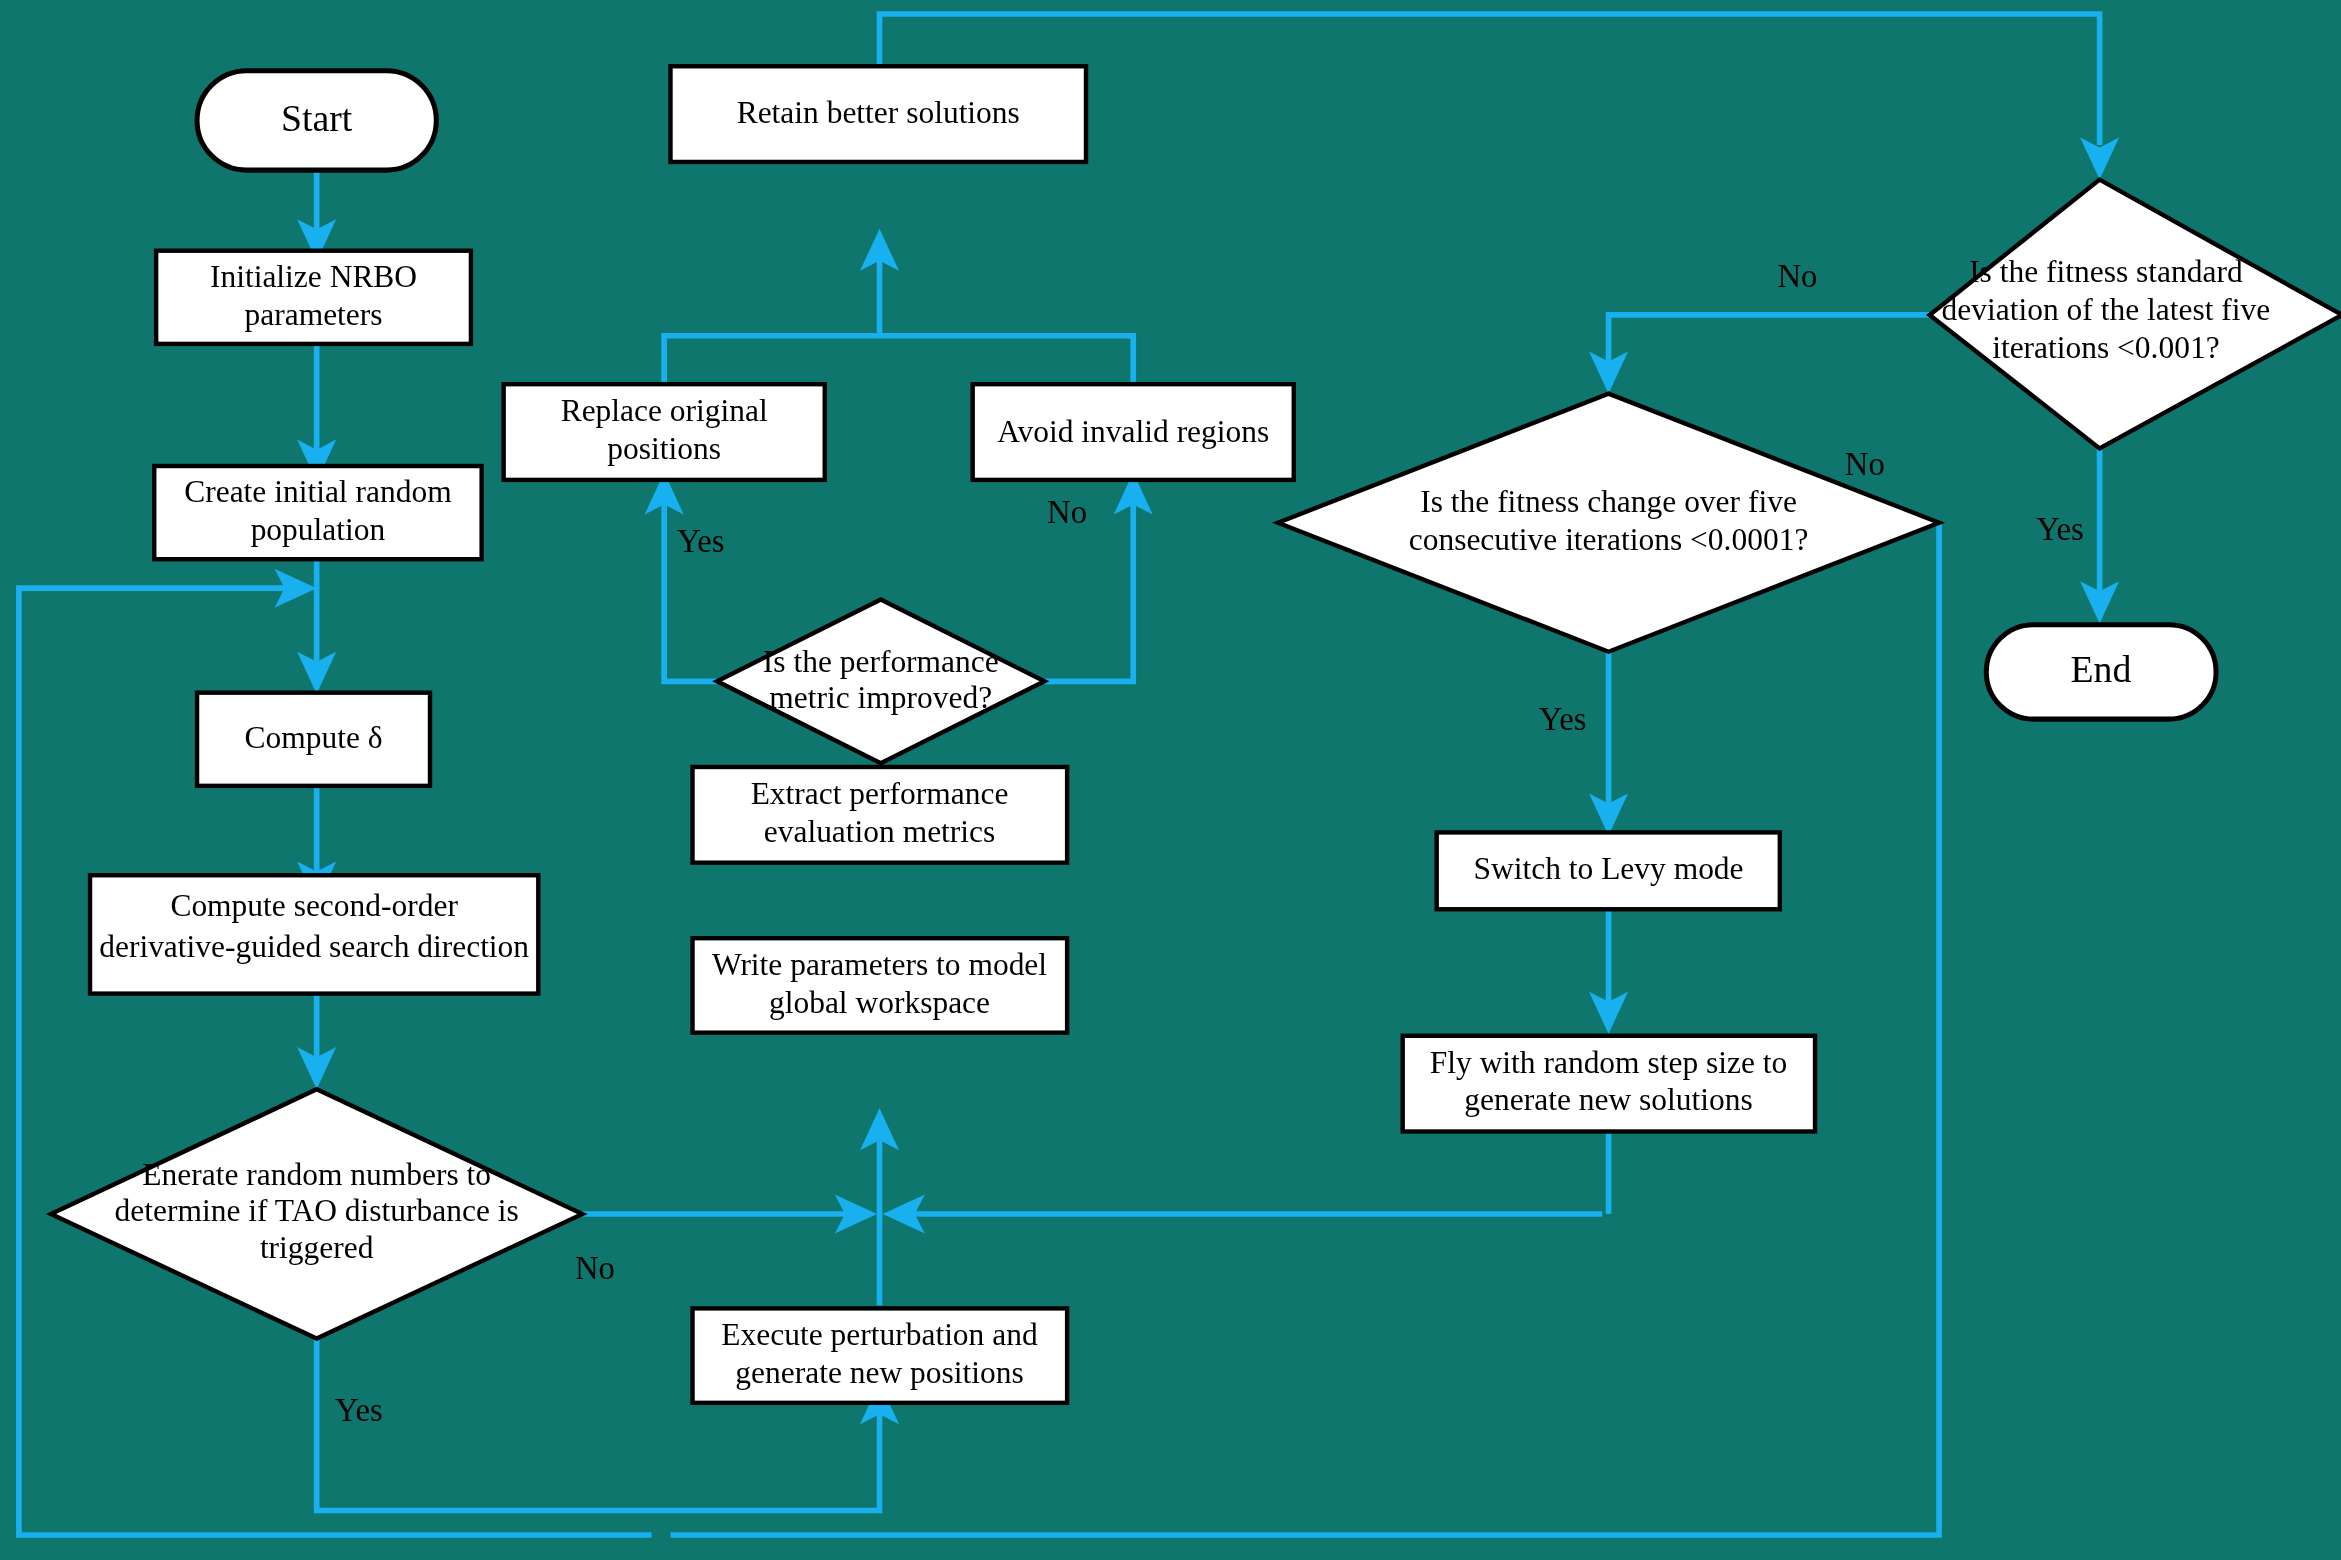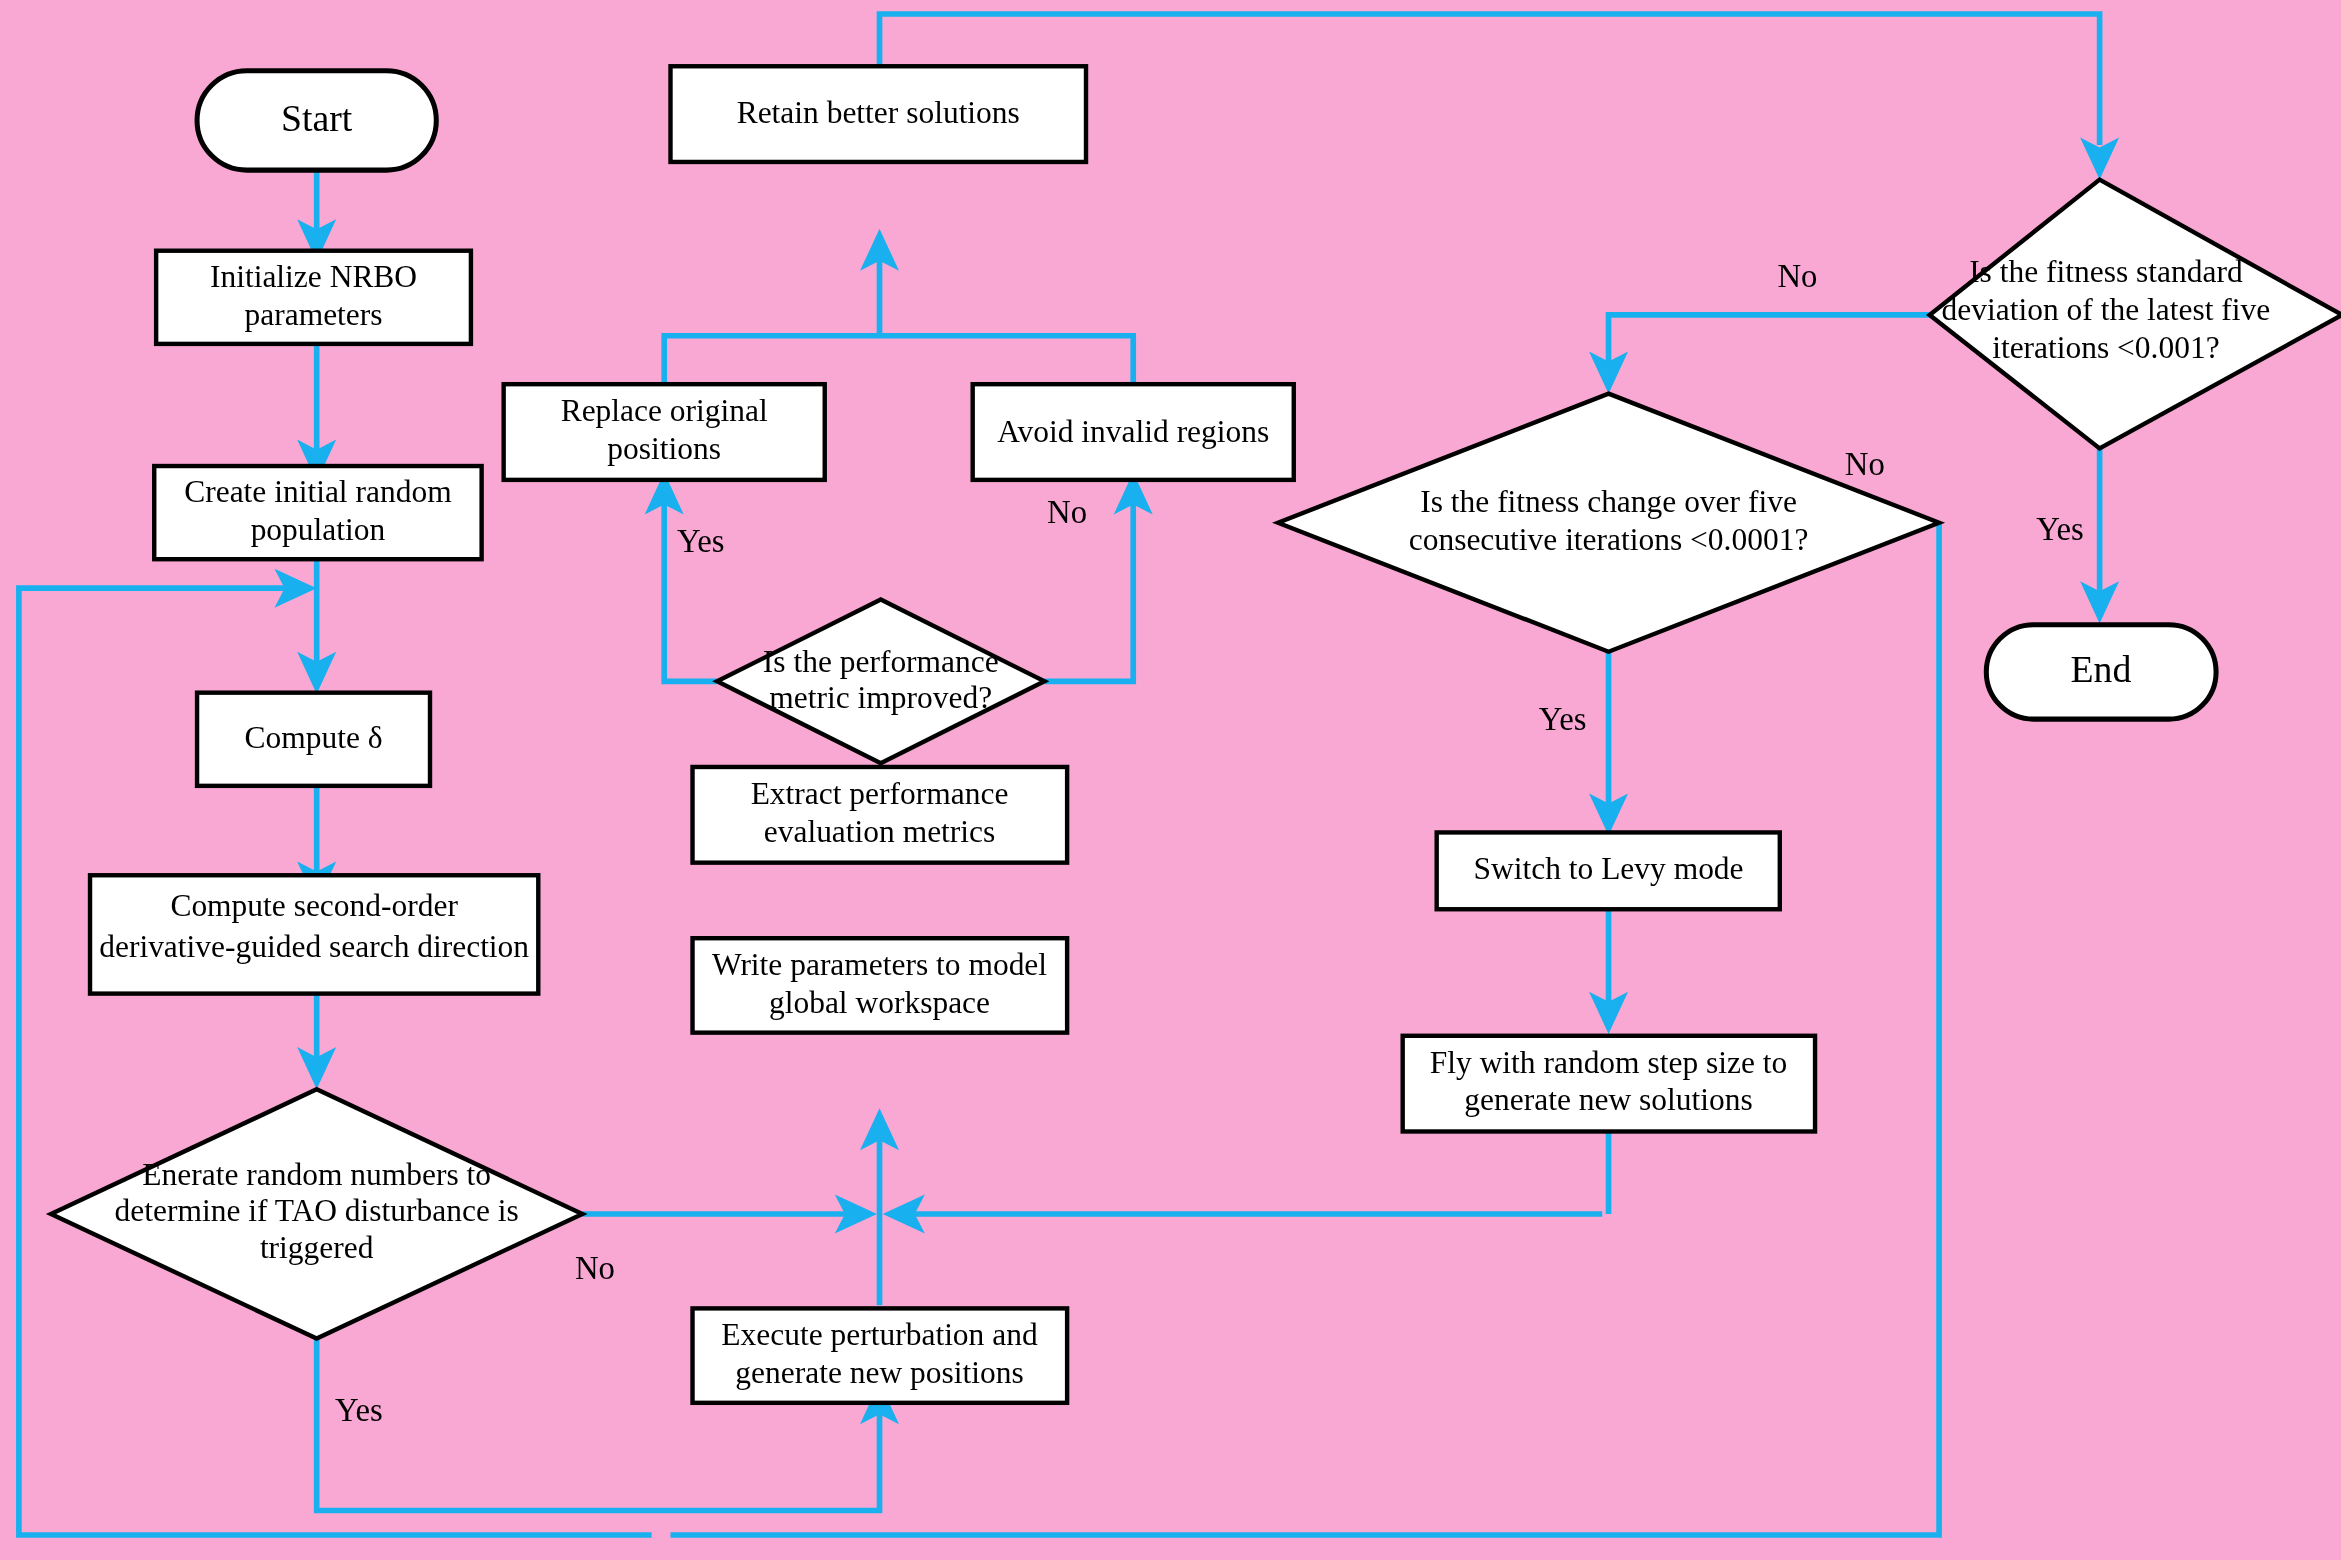--- a/index.html
+++ b/index.html
@@ -5,21 +5,21 @@
 <style>
   html, body {
     margin: 0;
     padding: 0;
     background: #ffffff;
   }
   #canvas-wrap {
     position: relative;
     width: 2342px;
     height: 1561px;
-    background: #f9a8d4;
+    background: #0f766e;
     overflow: hidden;
     font-family: "Liberation Serif", "DejaVu Serif", serif;
   }
   svg#flow-svg {
     position: absolute;
     top: 0;
     left: 0;
     width: 2342px;
     height: 1561px;
     display: block;

